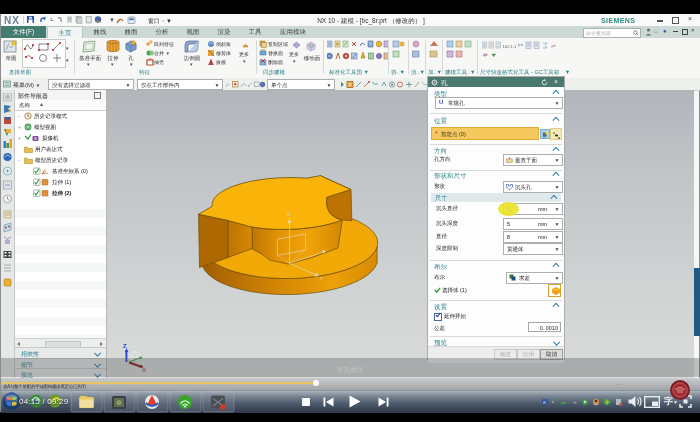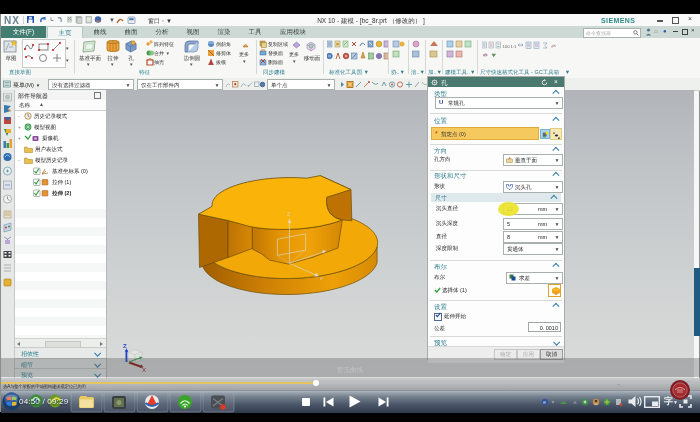--- a/index.html
+++ b/index.html
@@ -735,21 +735,21 @@
       <rect x="143" y="1" width="31" height="20" rx="2" fill="#8a94a2" fill-opacity="0.25" stroke="#b8c0ca" stroke-opacity="0.5" stroke-width="0.7"></rect>
       <circle cx="158" cy="11" r="7" fill="#38a428"></circle>
             <path d="M153.5 12.5 Q158 7 162.5 12.5 M155.5 14.5 Q158 11.5 160.5 14.5" stroke="#e8f8e8" stroke-width="1.2" fill="none"></path>
             <circle cx="158" cy="15.5" r="1.1" fill="#fff"></circle>
       <rect x="176" y="1" width="31" height="20" rx="2" fill="#8a94a2" fill-opacity="0.25" stroke="#b8c0ca" stroke-opacity="0.5" stroke-width="0.7"></rect>
       <rect x="184" y="4.5" width="14" height="13" rx="2" fill="#4a4e52"></rect>
             <path d="M186 7.5 L196 15 M186 15 L196 7.5" stroke="#7a8288" stroke-width="1.1"></path>
             <circle cx="196" cy="16" r="2.8" fill="#d83828"></circle>
       </g>
     </svg>
-    <div class="ab" style="left:18px;top:6px;font-size:8px;color:#f5f6f7;text-shadow:0 1px 2px rgba(0,0,0,0.7);letter-spacing:0.2px;">04:50 / 09:29</div>
+    <div class="ab" style="left:18px;top:6px;font-size:8px;color:#f5f6f7;text-shadow:0 1px 2px rgba(0,0,0,0.7);letter-spacing:0.2px;">04:15 / 09:29</div>
 
     <div class="ab" style="left:301px;top:7px;width:8px;height:8px;background:#fff;border-radius:1px;"></div>
     <svg class="ab" style="left:322px;top:6px" width="11" height="10" viewBox="0 0 11 10">
           <rect x="0.5" y="0.5" width="1.8" height="9" fill="#fff"></rect>
           <path d="M10.5 0.5 L10.5 9.5 L3 5 Z" fill="#fff"></path>
         </svg>
     <svg class="ab" style="left:348px;top:4px" width="12" height="13" viewBox="0 0 12 13">
           <path d="M0.5 0.5 L11.5 6.5 L0.5 12.5 Z" fill="#fff"></path>
         </svg>
     <svg class="ab" style="left:377px;top:6px" width="11" height="10" viewBox="0 0 11 10">

